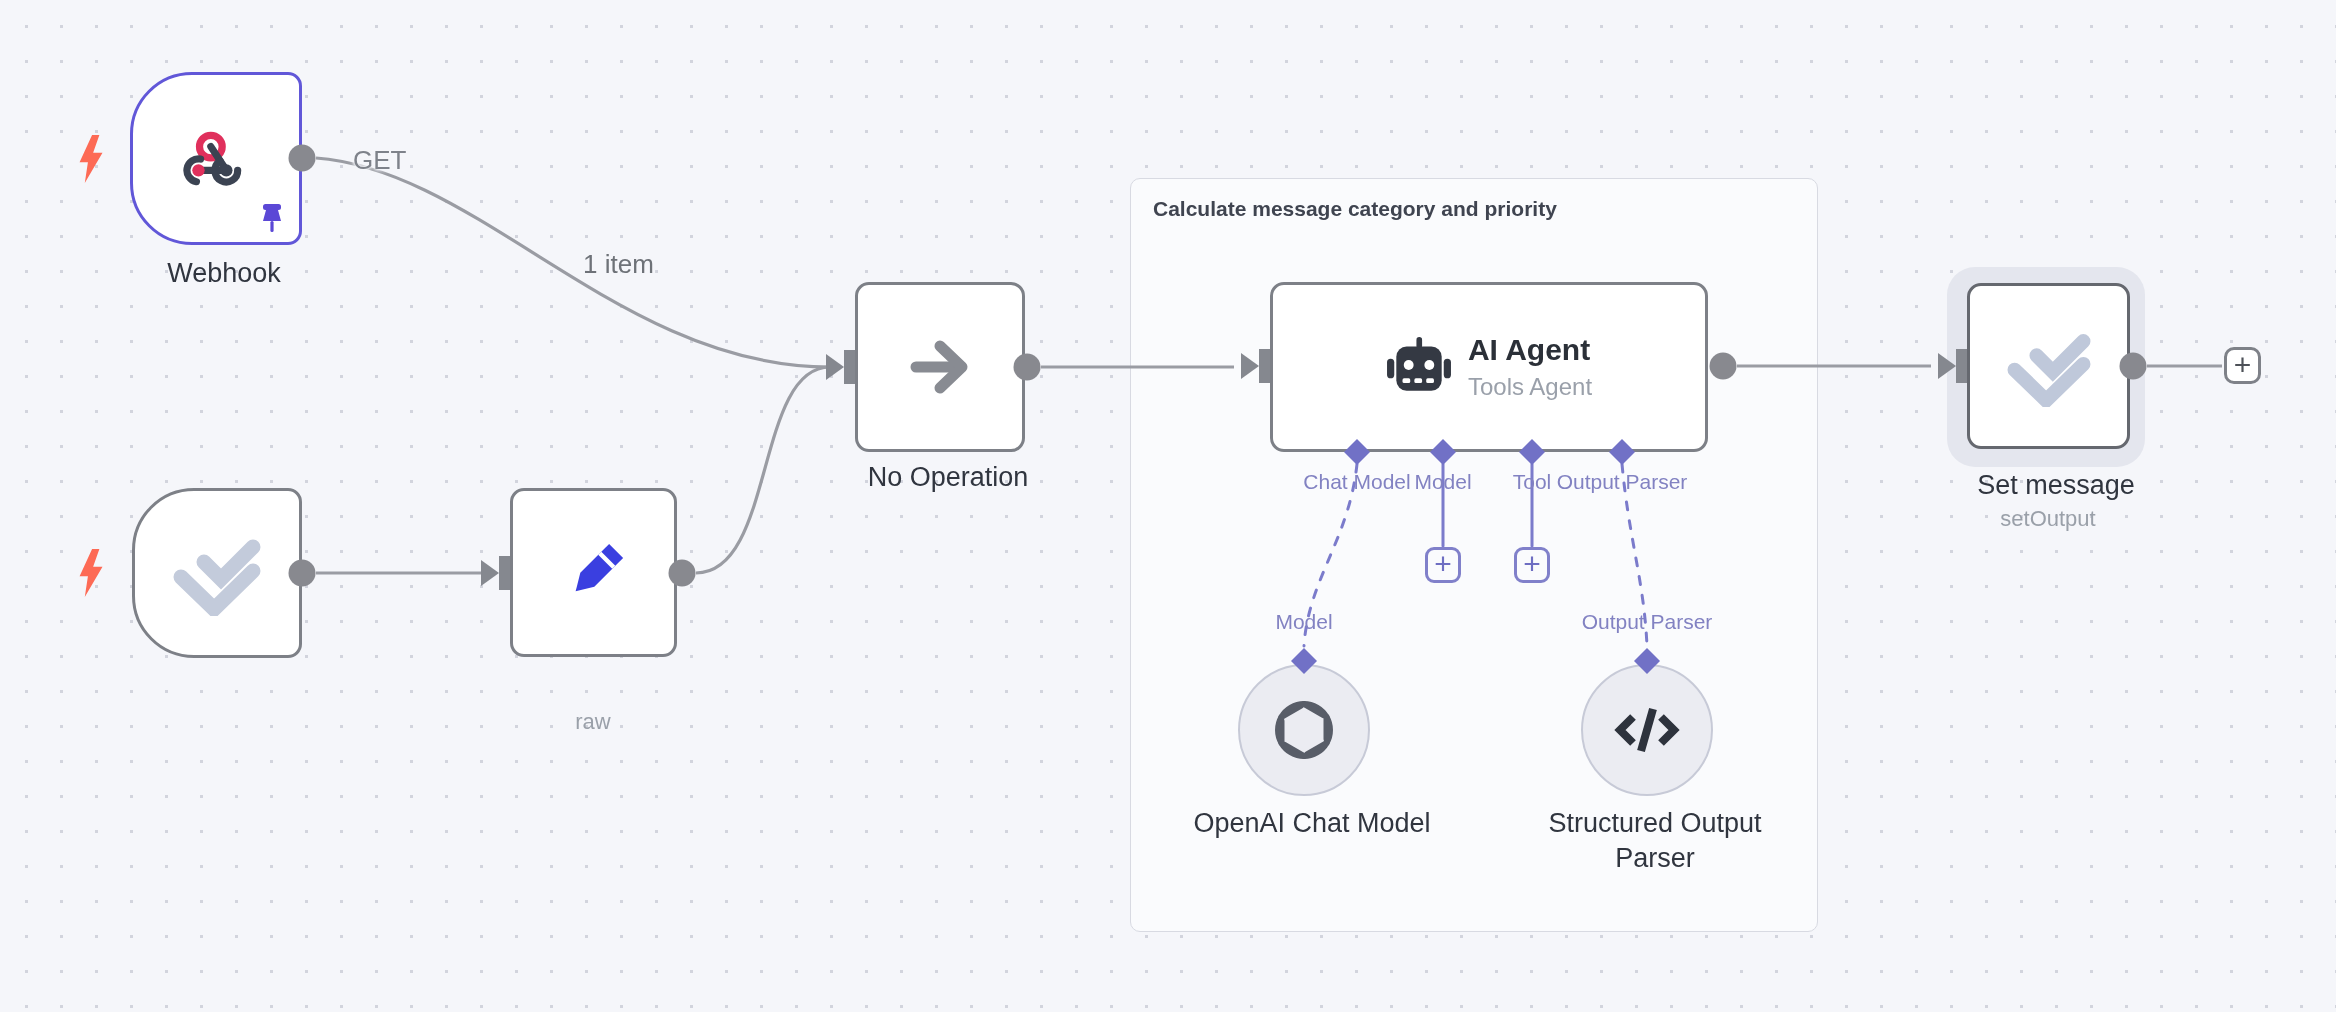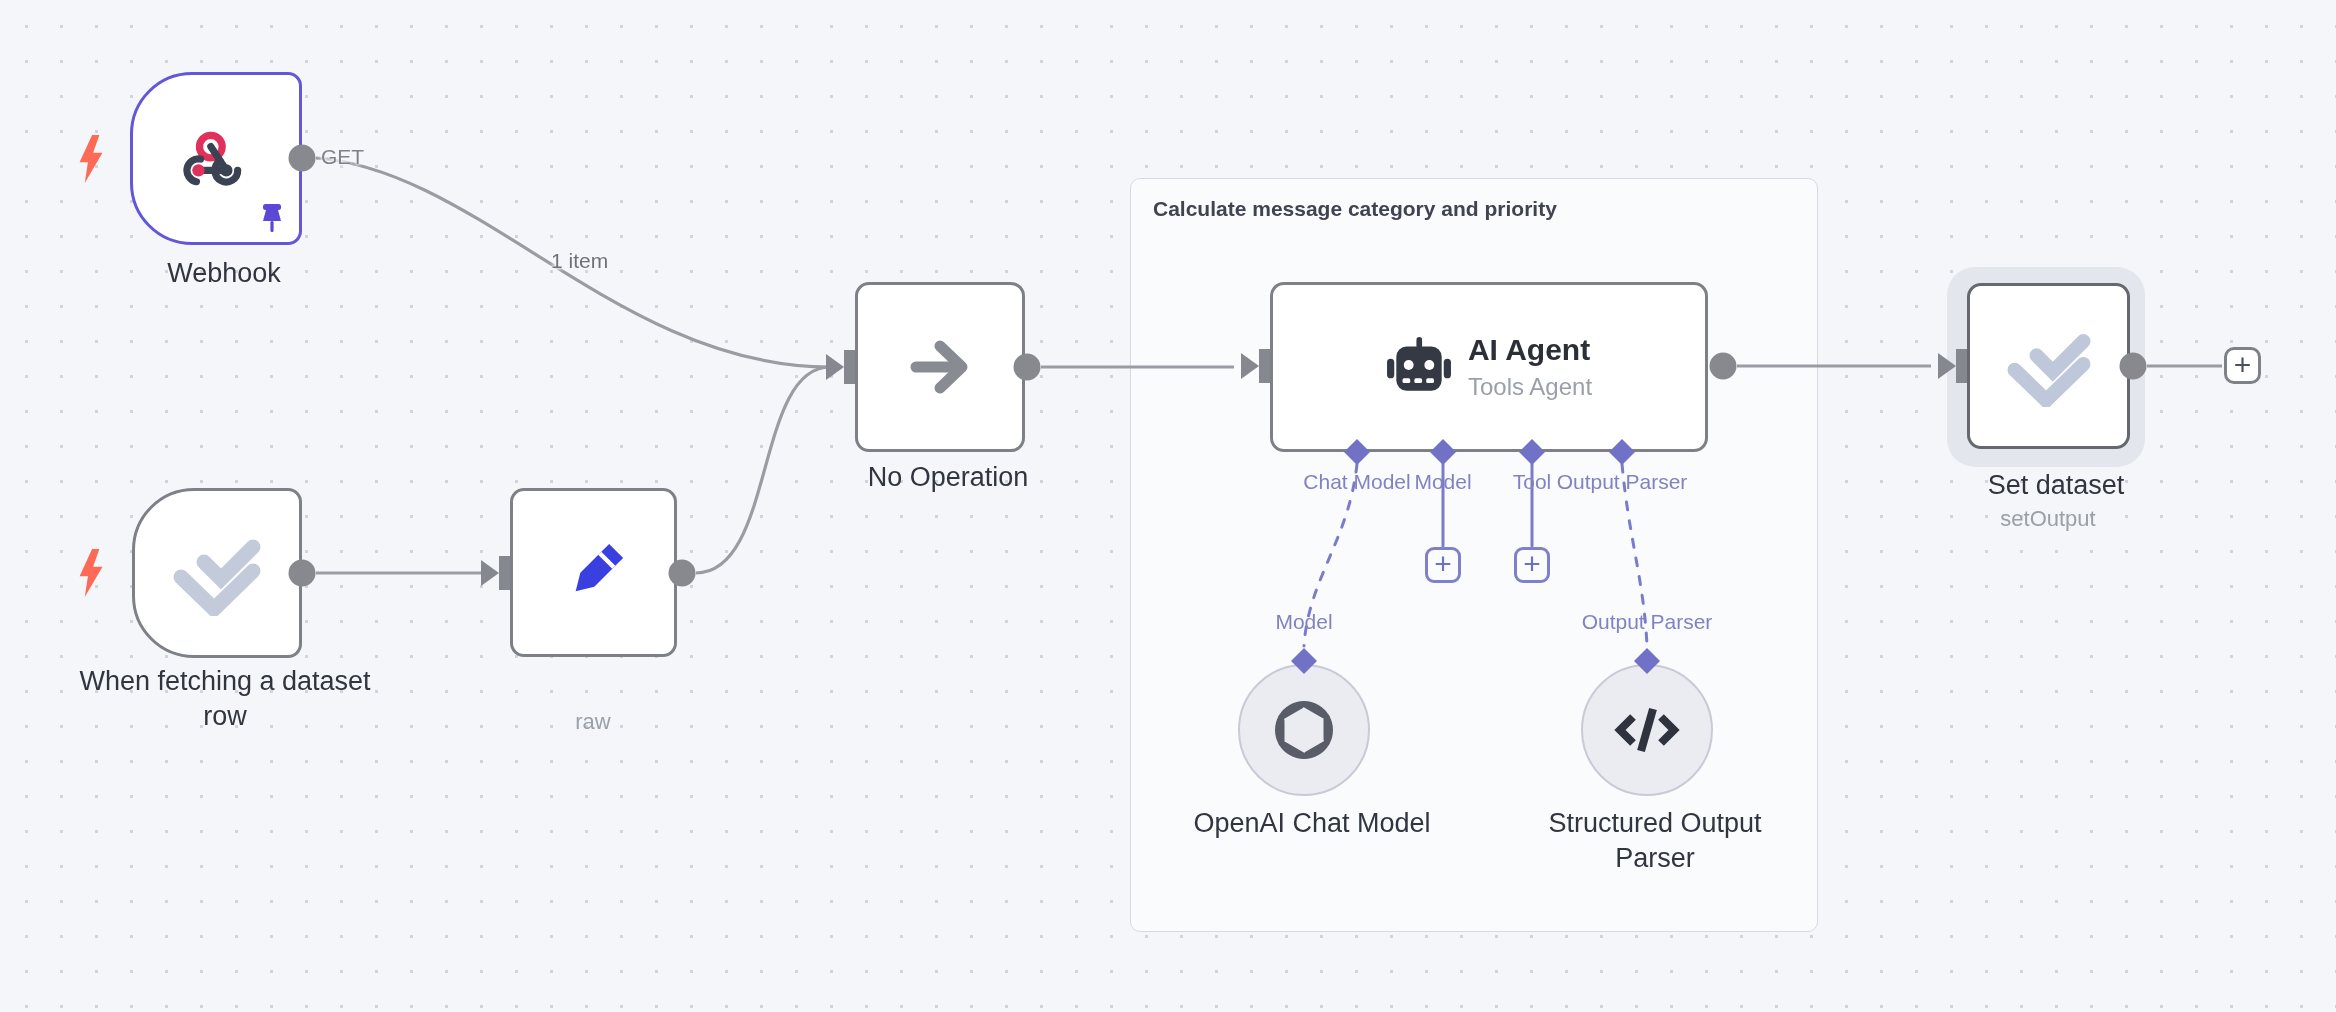--- a/index.html
+++ b/index.html
@@ -33,23 +33,24 @@
     background:#e4e6ee;border-radius:28px;z-index:2;
   }
   .node-label{
     position:absolute;z-index:4;text-align:center;font-size:27px;font-weight:500;
     color:#30353f;line-height:1.28;margin-left:8px;
   }
   .node-sub{
     position:absolute;z-index:4;text-align:center;font-size:22px;color:#9aa0a9;
   }
   .wire-label{
-    position:absolute;z-index:4;font-size:21px;color:#6e7278;
+    position:absolute;z-index:4;font-size:26px;color:#6e7278;
     text-shadow:0 0 3px #f5f6fa,0 0 3px #f5f6fa,0 0 5px #f5f6fa,0 0 5px #f5f6fa;
     white-space:nowrap;
+    margin-left:32px;
   }
   .port-label{color:#7e828a;}
   .bolt{position:absolute;z-index:2;}
   .pin{position:absolute;right:14px;bottom:8px;}
   .ai-inner{display:flex;align-items:center;gap:16px;}
   .ai-text .t1{font-size:30px;font-weight:600;color:#2b3038;}
   .ai-text .t2{font-size:24px;color:#9aa0aa;margin-top:6px;}
   .sub-port-label{
     position:absolute;z-index:4;font-size:21px;color:#8282c2;white-space:nowrap;
     transform:translateX(-50%);
@@ -170,21 +171,20 @@
     <path d="M15 1 L3 27 h8 L8 47 L25 18 h-9 L22 1 Z" fill="#fd6a55"></path>
   </svg>
   <div class="node trigger" style="left:132px;top:488px;width:170px;height:170px">
     <svg width="88" height="86" viewBox="0 0 88 86">
       <g stroke="#c3cbdb" stroke-width="15" fill="none" stroke-linecap="round" stroke-linejoin="miter">
         <path d="M 31 32 L 48 49 L 80 17"></path>
         <path d="M 8 47 L 41 79 L 80 41"></path>
       </g>
     </svg>
   </div>
-  <div class="node-label" style="left:62px;top:664px;width:310px">When fetching a dataset row</div>
 
   <div class="node" style="left:510px;top:488px;width:167px;height:169px">
     <svg width="66" height="66" viewBox="0 0 60 60">
       <g transform="translate(31,29) rotate(45)">
         <path d="M -9 -27 h 18 v 37 l -9 15 l -9 -15 Z" fill="#3a3fe0"></path>
         <line x1="-9" y1="-15" x2="9" y2="-15" stroke="#ffffff" stroke-width="4"></line>
       </g>
     </svg>
   </div>
   <div class="node-sub" style="left:493px;top:709px;width:200px">raw</div>
@@ -273,20 +273,20 @@
 
   <div class="halo"></div>
   <div class="node" style="left:1967px;top:283px;width:163px;height:166px;border-width:3.5px;border-color:#65686f">
     <svg width="84" height="82" viewBox="0 0 88 86">
       <g stroke="#bfc8da" stroke-width="15" fill="none" stroke-linecap="round" stroke-linejoin="miter">
         <path d="M 31 32 L 48 49 L 80 17"></path>
         <path d="M 8 47 L 41 79 L 80 41"></path>
       </g>
     </svg>
   </div>
-  <div class="node-label" style="left:1898px;top:468px;width:300px">Set dataset</div>
+  <div class="node-label" style="left:1898px;top:468px;width:300px">Set message</div>
   <div class="node-sub" style="left:1948px;top:506px;width:200px">setOutput</div>
 
   <div class="plus-btn plus-main" style="left:2224px;top:347px">
       <span>+</span>
     </div>
 
 </div>
 
 </body></html>

